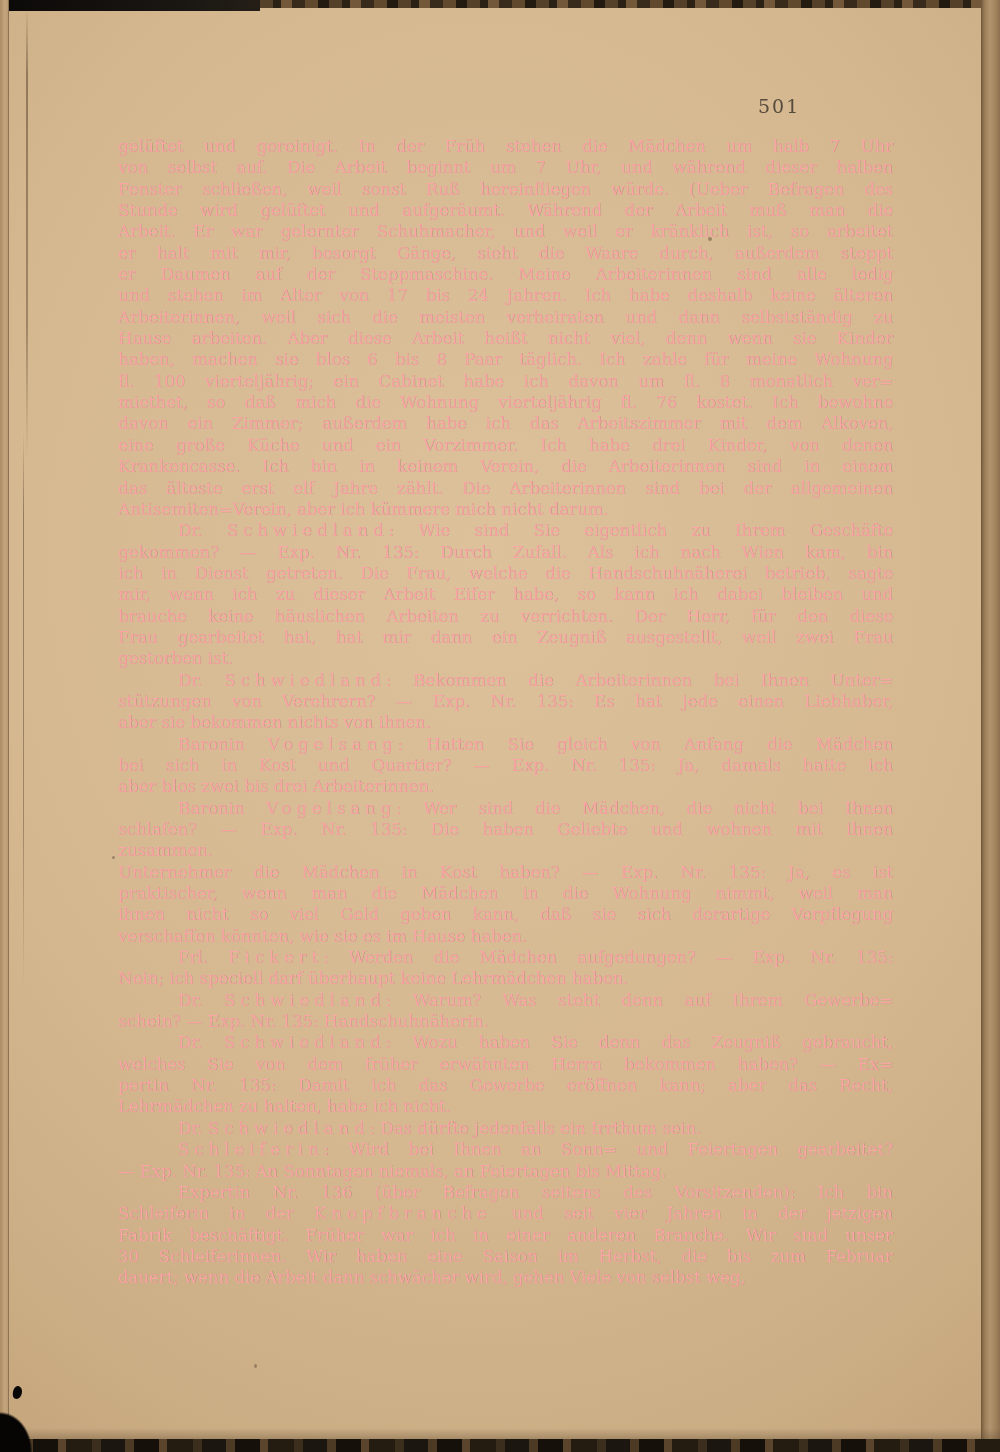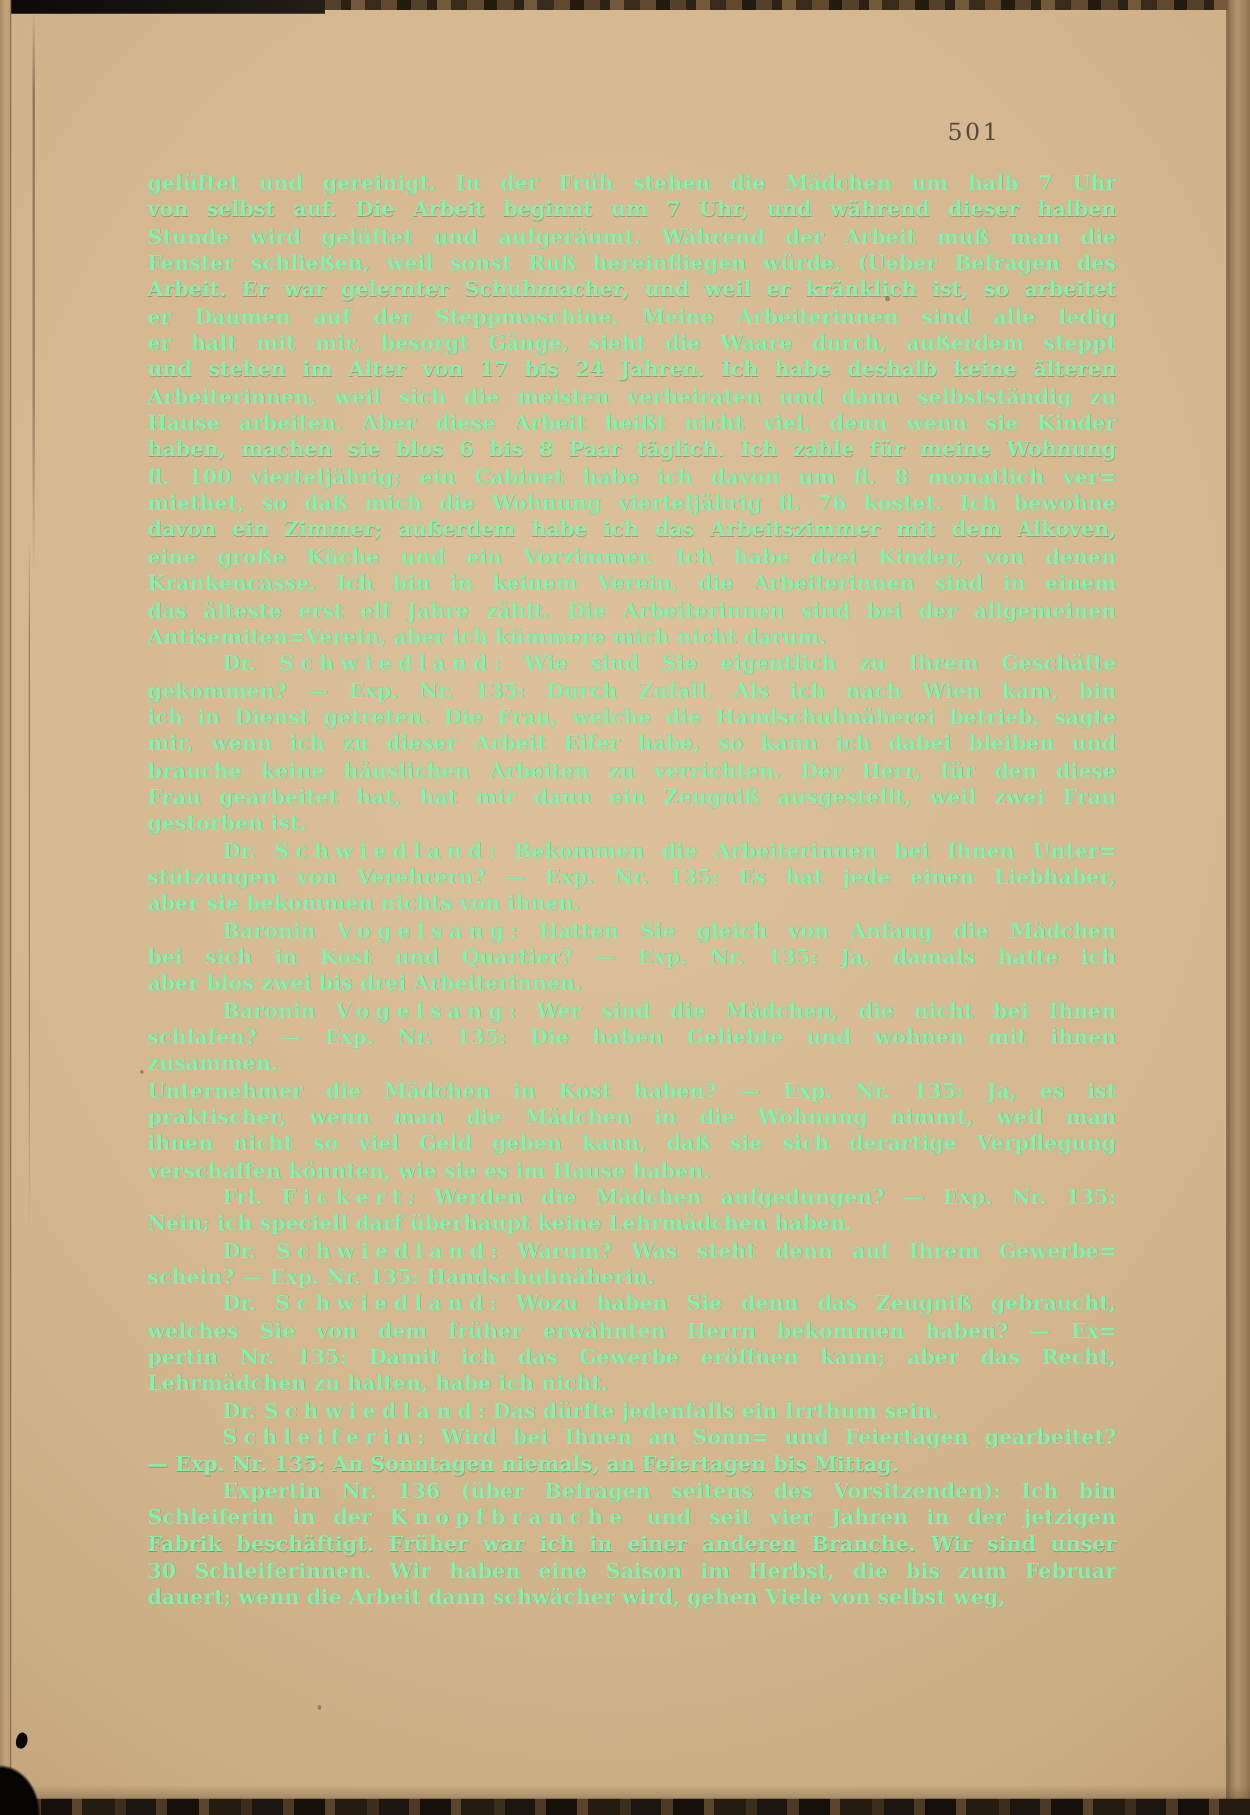--- a/index.html
+++ b/index.html
@@ -78,23 +78,23 @@
   }
   
   #page-number {
     position: absolute; left: 758px; top: 95px;
     font-size: 19px; letter-spacing: 2px;
     color: #564b3d;
   }
   
   #text-block {
     position: absolute; left: 118px; top: 136px; width: 775px;
-    color: #86efac;
+    color: #fca5a5;
     font-size: 16.5px;
-    font-weight: bold;
+    font-weight: normal;
   }
   .line {
     line-height: 21.35px;
     white-space: normal;
     text-shadow: 0.3px 0.3px 0.4px rgba(78,67,55,.35);
   }
   .line.just { text-align: justify; text-align-last: justify; -moz-text-align-last: justify; }
   .line.ind  { text-indent: 60px; }
   .sp { letter-spacing: 0.30em; }
 </style>
@@ -117,25 +117,25 @@
   <div id="bottom-shade"></div>
   <div id="bottom-mottle"></div>
   <div id="corner-shadow"></div>
   <div id="ink-dot"></div>
 
   <div id="page-number">501</div>
 
   <div id="text-block">
       <div class="line just"><span>gelüftet und gereinigt. In der Früh stehen die Mädchen um halb 7 Uhr</span></div>
       <div class="line just"><span>von selbst auf. Die Arbeit beginnt um 7 Uhr, und während dieser halben</span></div>
+      <div class="line just"><span>Fenster schließen, weil sonst Ruß hereinfliegen würde. (Ueber Befragen des</span></div>
       <div class="line just"><span>Stunde wird gelüftet und aufgeräumt. Während der Arbeit muß man die</span></div>
-      <div class="line just"><span>Fenster schließen, weil sonst Ruß hereinfliegen würde. (Ueber Befragen des</span></div>
       <div class="line just"><span>Arbeit. Er war gelernter Schuhmacher, und weil er kränklich ist, so arbeitet</span></div>
+      <div class="line just"><span>er halt mit mir, besorgt Gänge, sieht die Waare durch, außerdem steppt</span></div>
       <div class="line just"><span>er Daumen auf der Steppmaschine. Meine Arbeiterinnen sind alle ledig</span></div>
-      <div class="line just"><span>er halt mit mir, besorgt Gänge, sieht die Waare durch, außerdem steppt</span></div>
       <div class="line just"><span>und stehen im Alter von 17 bis 24 Jahren. Ich habe deshalb keine älteren</span></div>
       <div class="line just"><span>Arbeiterinnen, weil sich die meisten verheiraten und dann selbstständig zu</span></div>
       <div class="line just"><span>Hause arbeiten. Aber diese Arbeit heißt nicht viel, denn wenn sie Kinder</span></div>
       <div class="line just"><span>haben, machen sie blos 6 bis 8 Paar täglich. Ich zahle für meine Wohnung</span></div>
       <div class="line just"><span>fl. 100 vierteljährig; ein Cabinet habe ich davon um fl. 8 monatlich ver=</span></div>
       <div class="line just"><span>miethet, so daß mich die Wohnung vierteljährig fl. 76 kostet. Ich bewohne</span></div>
       <div class="line just"><span>davon ein Zimmer; außerdem habe ich das Arbeitszimmer mit dem Alkoven,</span></div>
       <div class="line just"><span>eine große Küche und ein Vorzimmer. Ich habe drei Kinder, von denen</span></div>
       <div class="line just"><span>Krankencasse. Ich bin in keinem Verein, die Arbeiterinnen sind in einem</span></div>
       <div class="line just"><span>das älteste erst elf Jahre zählt. Die Arbeiterinnen sind bei der allgemeinen</span></div>

